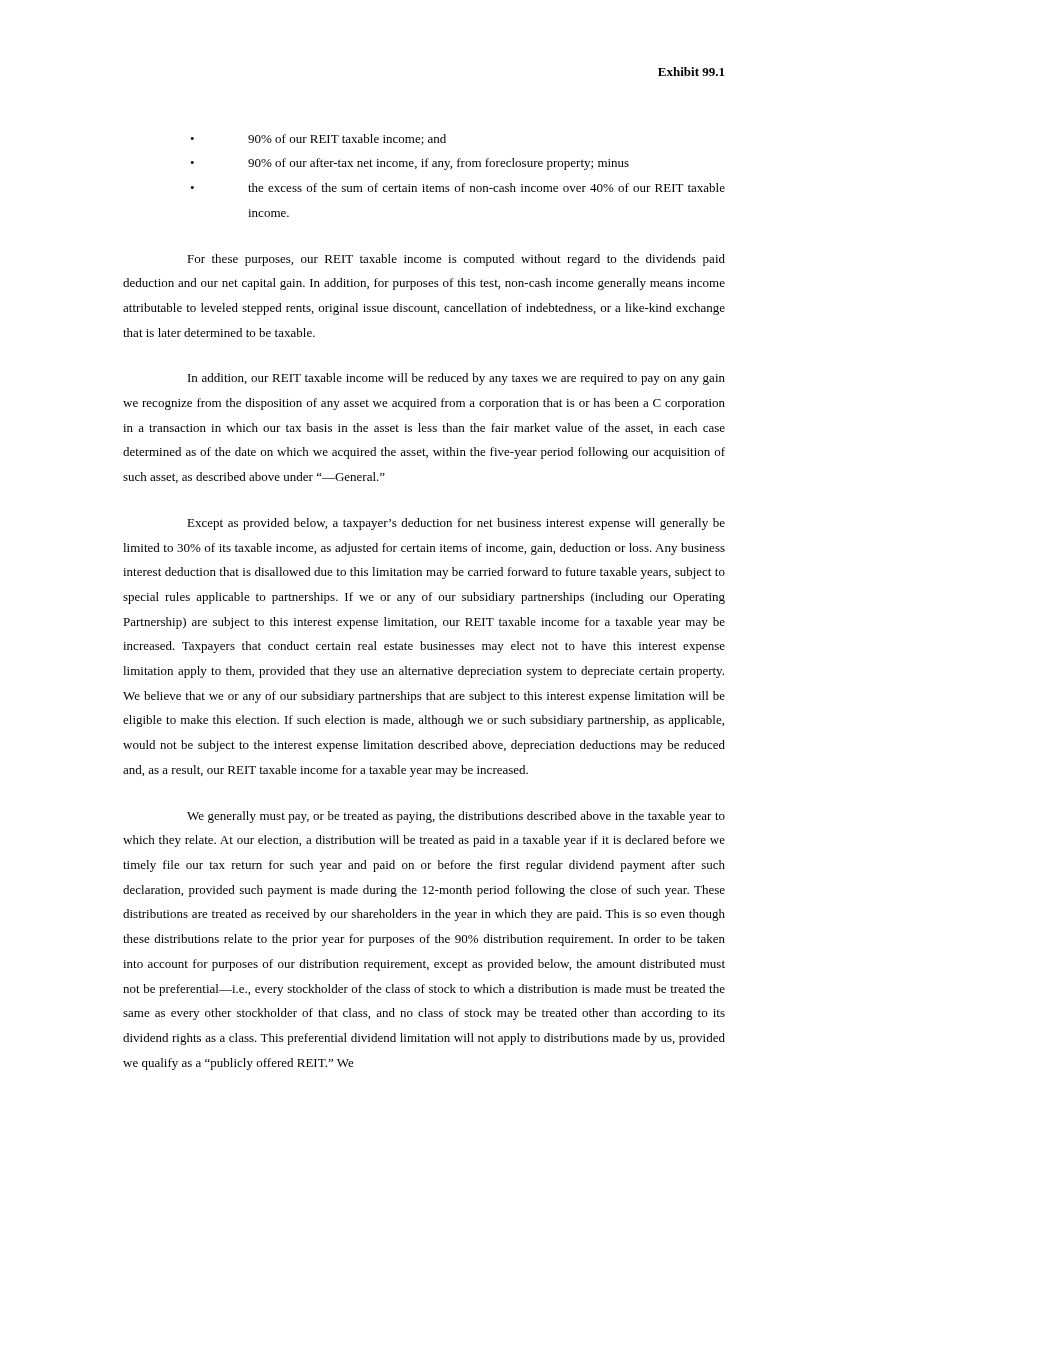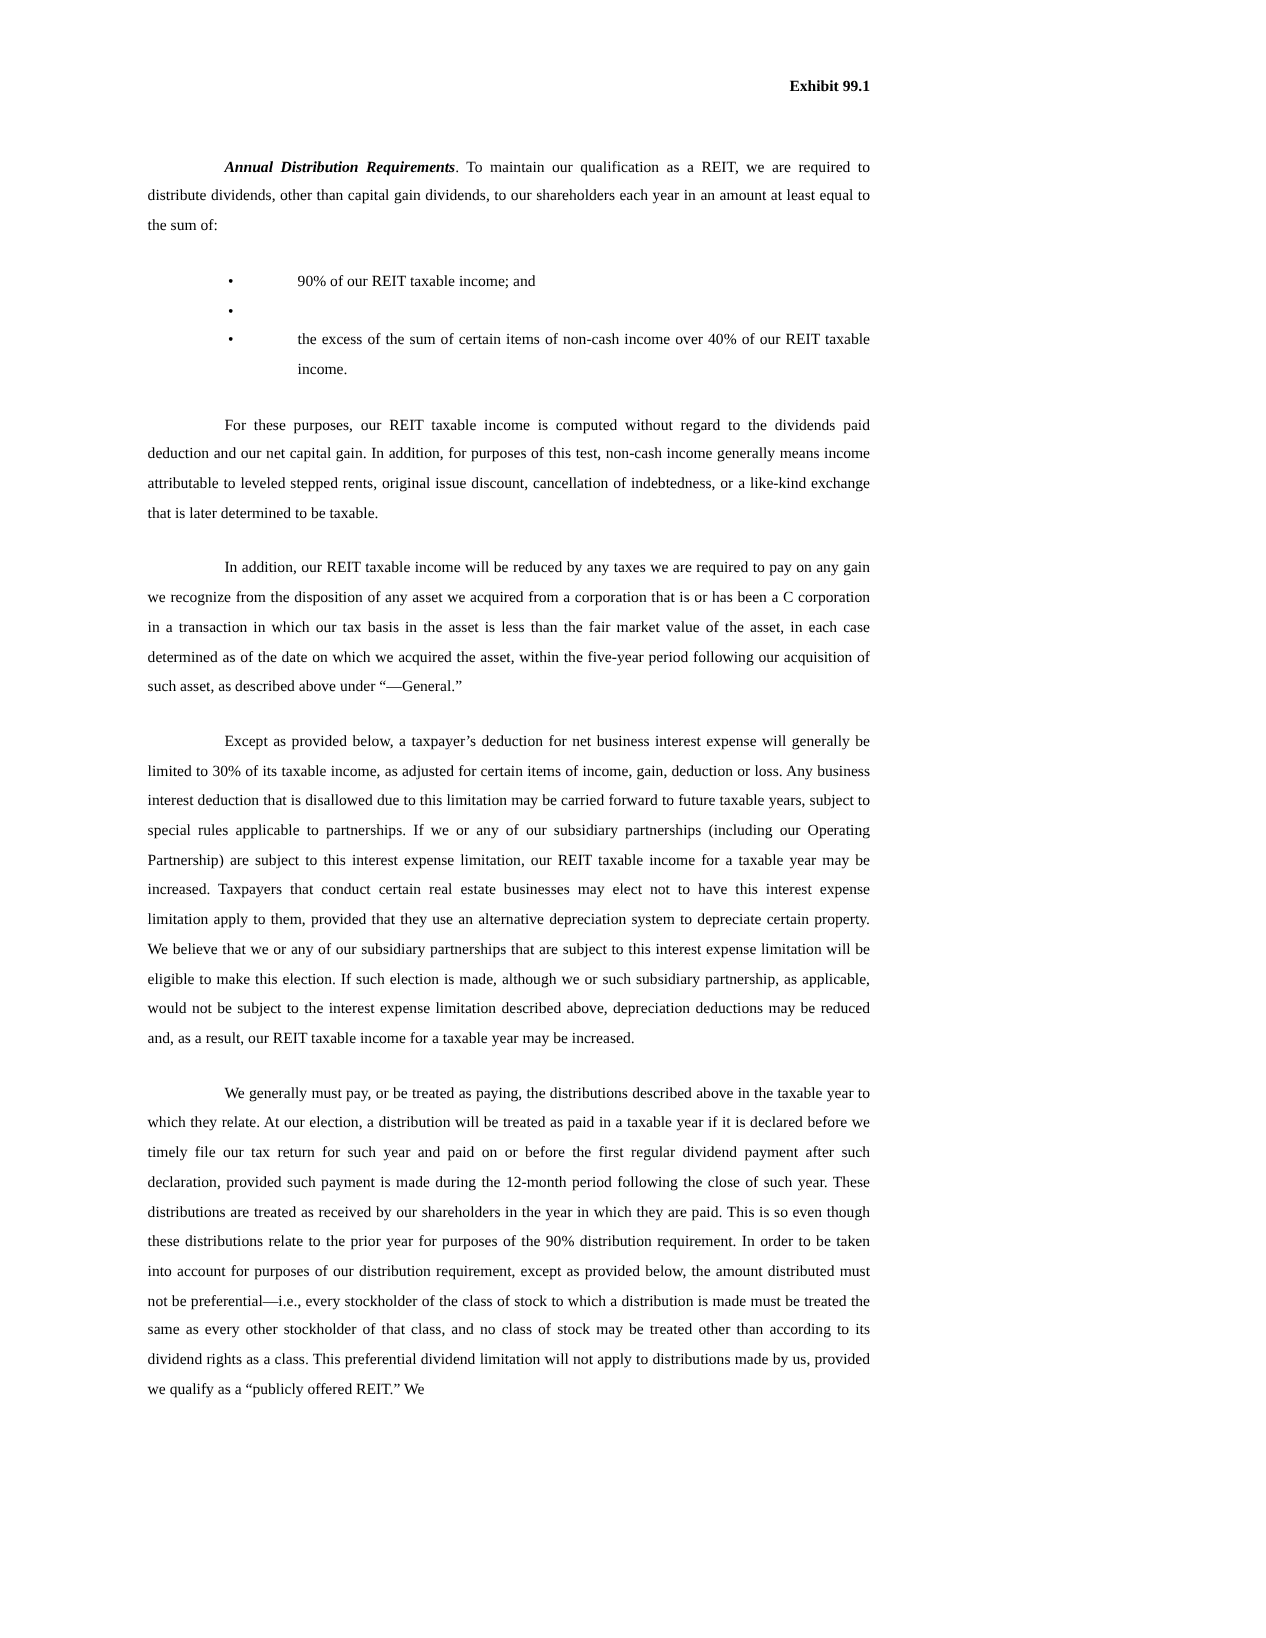--- a/index.html
+++ b/index.html
@@ -52,29 +52,29 @@
     text-align: justify;
   }
 </style>
 </head>
 <body>
 
 <div class="page">
 
   <div class="exhibit">Exhibit 99.1</div>
 
-  <p class="para"><span class="bold-italic">Annual Distribution Requirements</span><span>. To maintain our qualification as a REIT, we are required to distribute dividends, other than capital gain dividends, to our shareholders each year in an amount at least equal to the sum of:</span></p>
 
   <div class="bullet-list">
     <div class="bullet-row">
       <span class="bullet-marker">•</span>
       <span class="bullet-text">90% of our REIT taxable income; and</span>
     </div>
     <div class="bullet-row">
       <span class="bullet-marker">•</span>
+      <span class="bullet-text">90% of our after-tax net income, if any, from foreclosure property; minus</span>
     </div>
     <div class="bullet-row">
       <span class="bullet-marker">•</span>
       <span class="bullet-text">the excess of the sum of certain items of non-cash income over 40% of our REIT taxable income.</span>
     </div>
   </div>
 
   <p class="para">For these purposes, our REIT taxable income is computed without regard to the dividends paid deduction and our net capital gain. In addition, for purposes of this test, non-cash income generally means income attributable to leveled stepped rents, original issue discount, cancellation of indebtedness, or a like-kind exchange that is later determined to be taxable.</p>
 
   <p class="para">In addition, our REIT taxable income will be reduced by any taxes we are required to pay on any gain we recognize from the disposition of any asset we acquired from a corporation that is or has been a C corporation in a transaction in which our tax basis in the asset is less than the fair market value of the asset, in each case determined as of the date on which we acquired the asset, within the five-year period following our acquisition of such asset, as described above under “—General.”</p>

